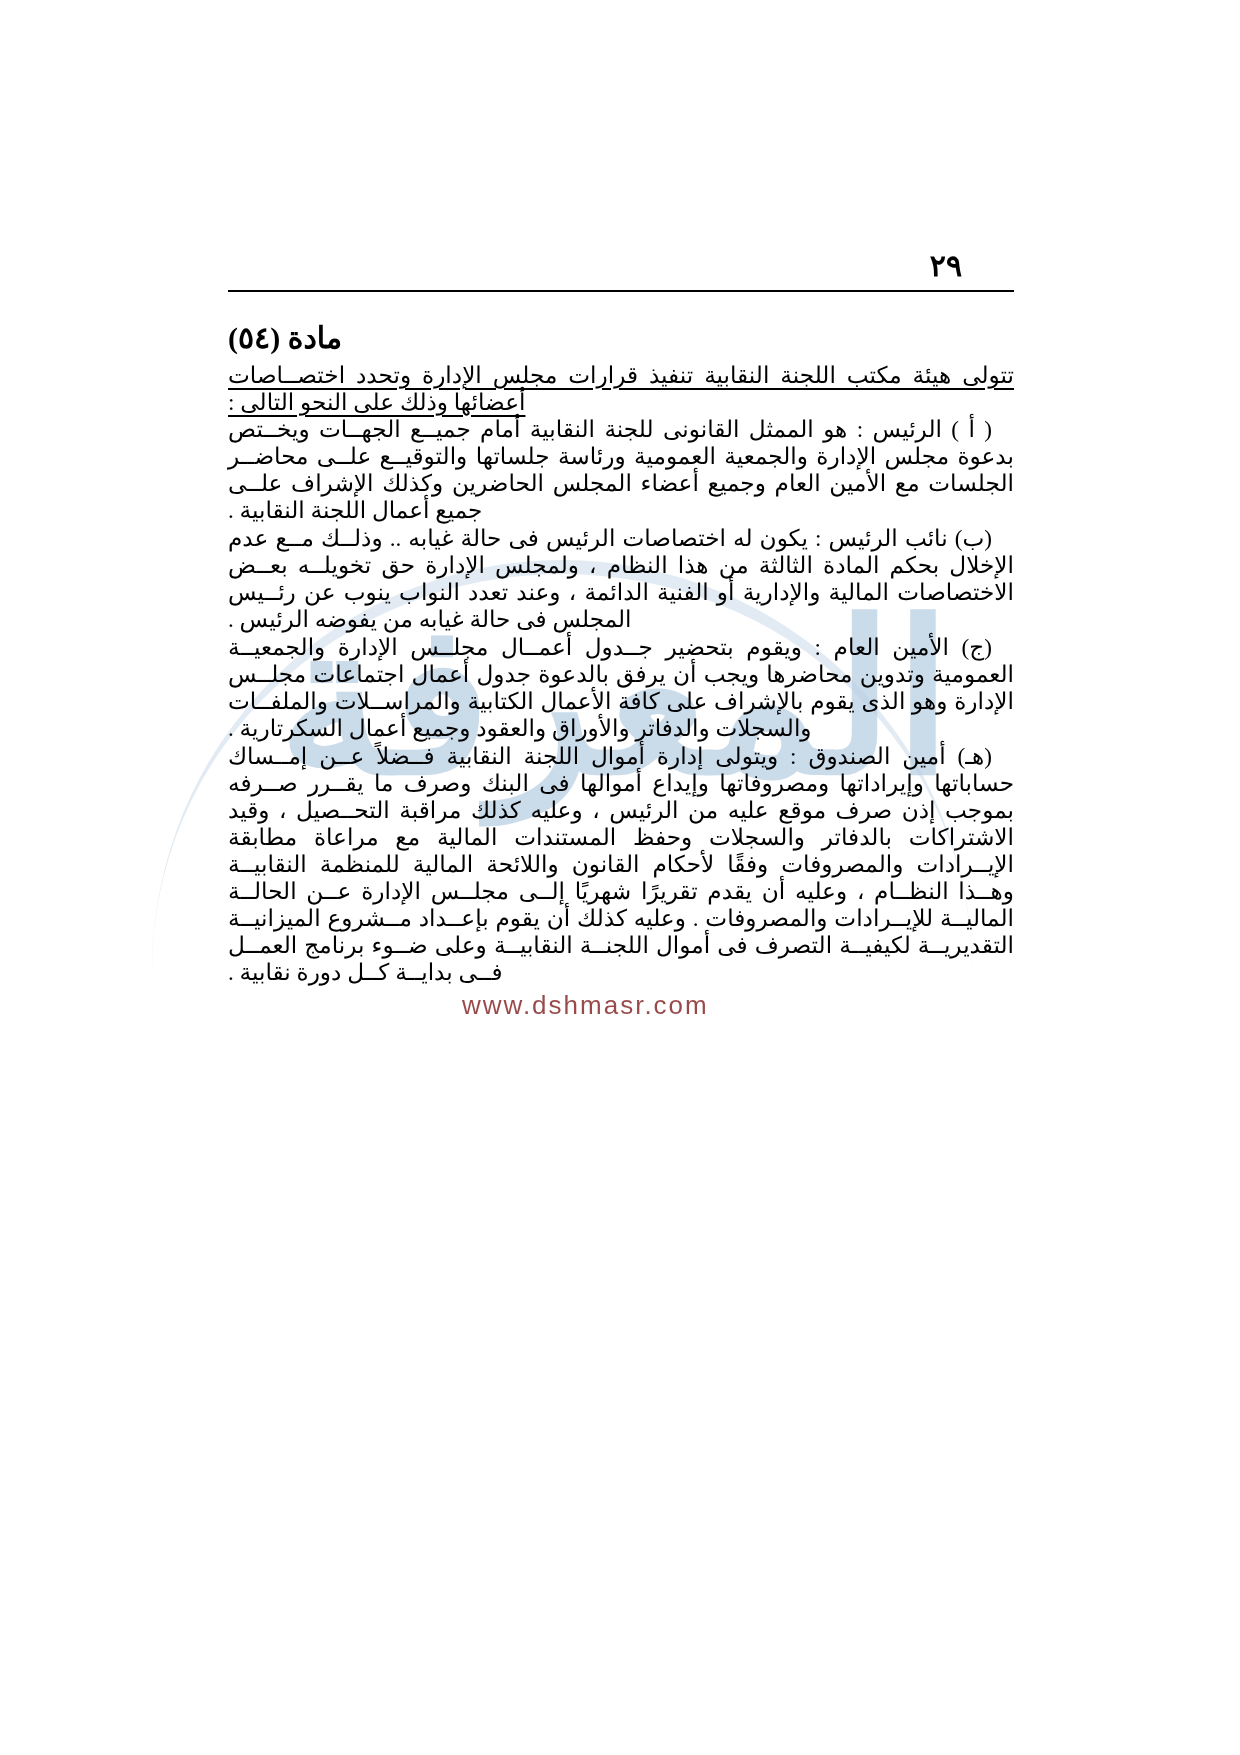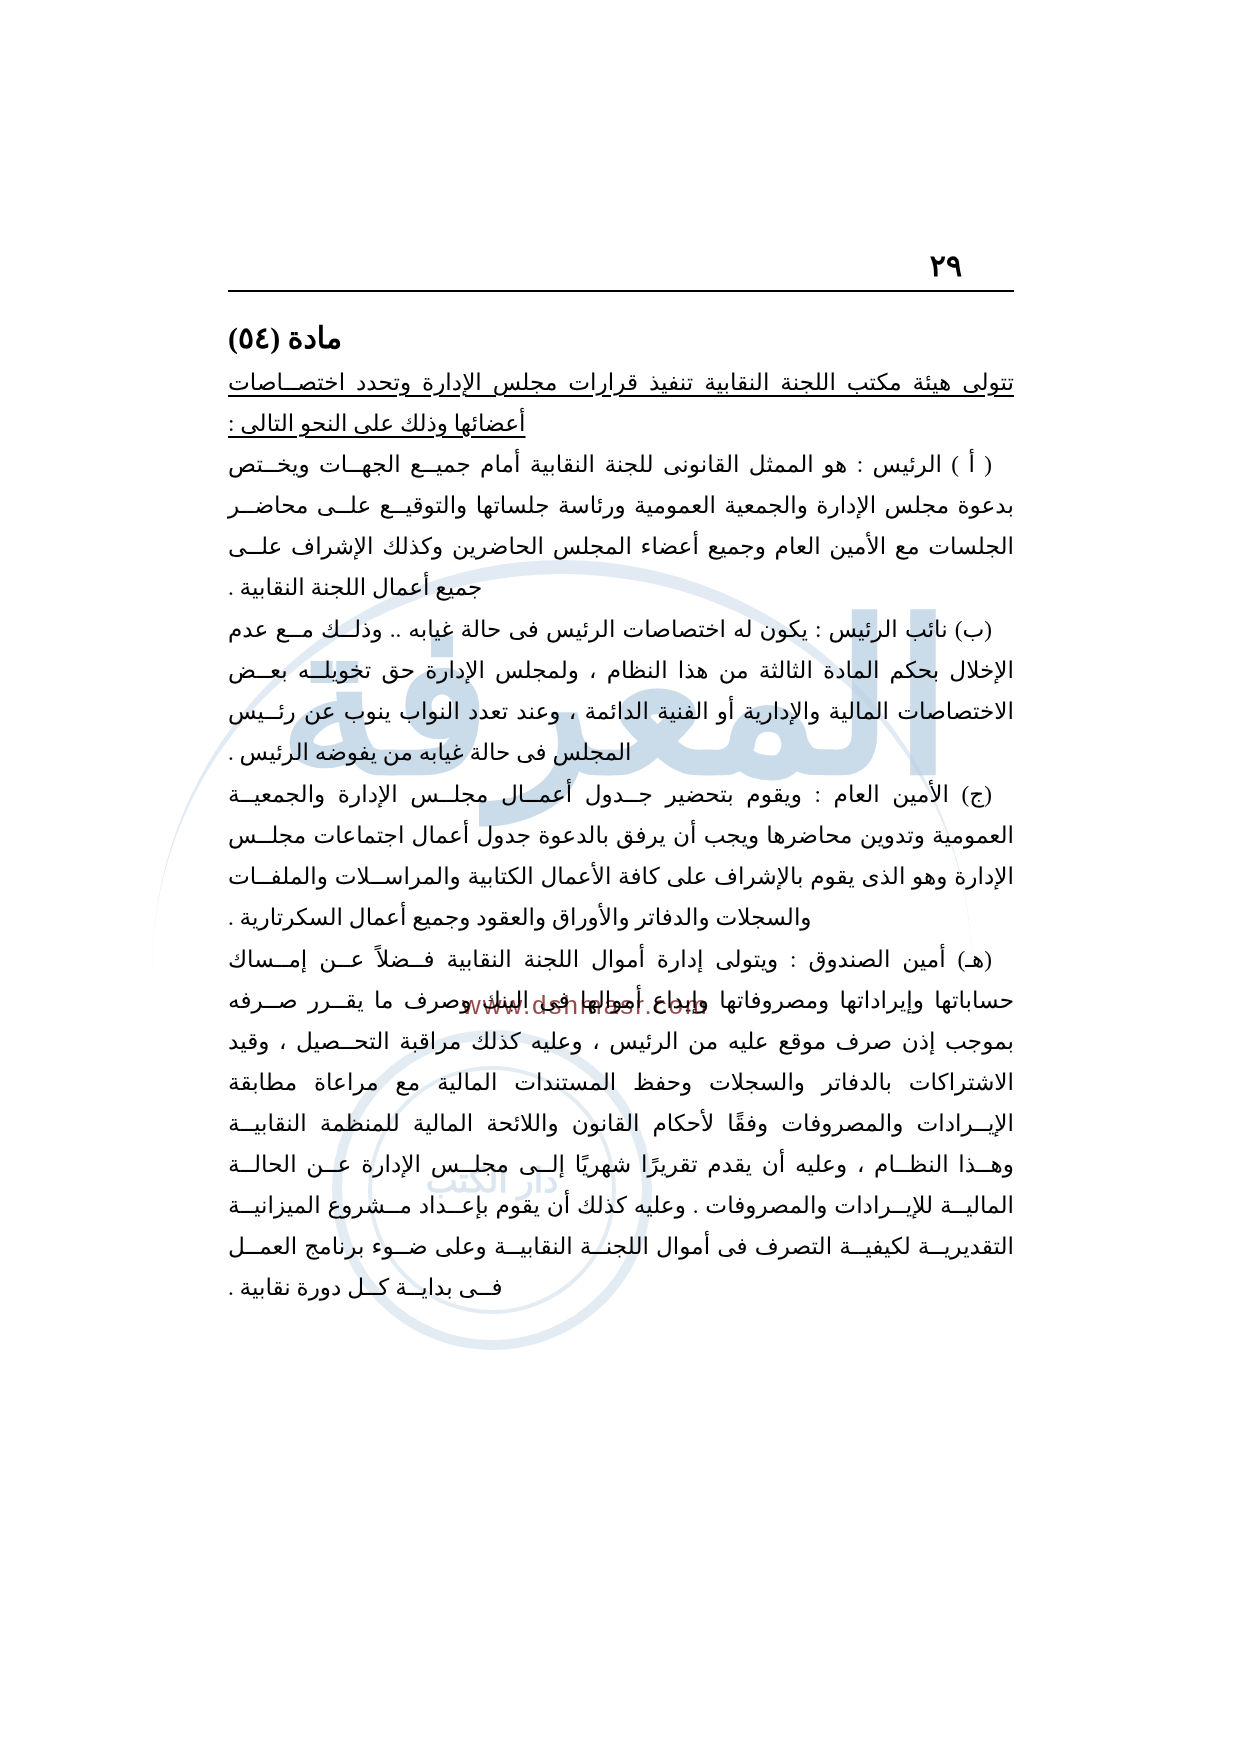--- a/index.html
+++ b/index.html
@@ -148,21 +148,21 @@
 
   .body-block {
     position: absolute;
     top: 362px;
     left: 228px;
     width: 786px;
     direction: rtl;
     text-align: justify;
     text-align-last: left;
     font-size: 23.2px;
-    line-height: 41px;
+    line-height: 27px;
   }
   p.para {
     margin: 0 0 0 0;
     text-align: justify;
     text-justify: inter-word;
   }
   p.para.underlined {
     text-decoration: underline;
     text-underline-offset: 5px;
   }
@@ -174,23 +174,20 @@
   }
 </style>
 </head>
 <body>
 
 <div class="page">
 
   <div class="watermark">
     <div class="wm-arc"></div>
     <div class="wm-big">المعرفة</div>
-    <div class="wm-seal">
-      <div class="wm-seal-text">دار الكتب</div>
-    </div>
     <div class="wm-sub">www.dshmasr.com</div>
   </div>
 
   <div class="content">
 
     <div class="header">
       <div class="header-row">
         <span class="header-page">٢٩</span>
       </div>
       <div class="header-rule"></div>

